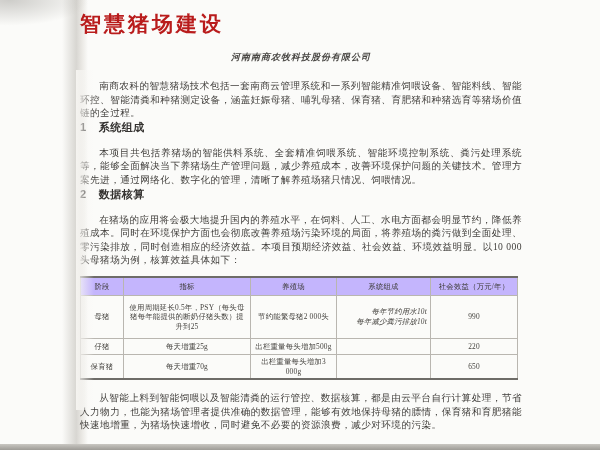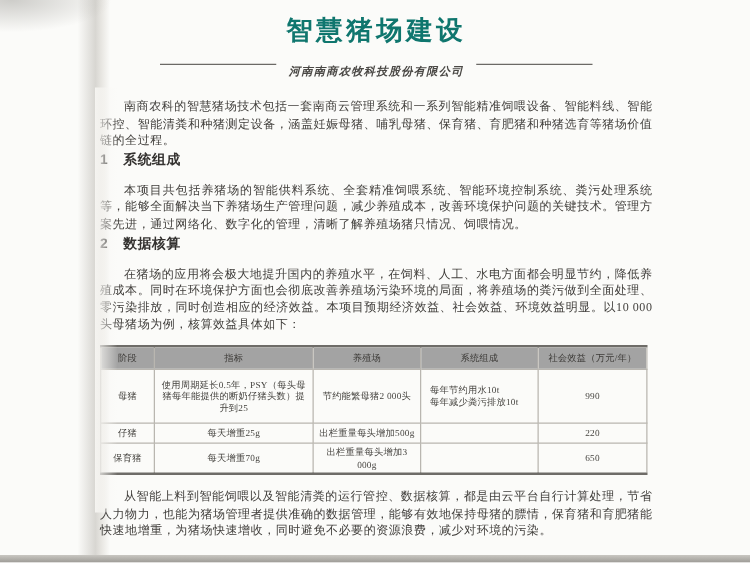--- a/index.html
+++ b/index.html
@@ -27,26 +27,27 @@
     position:absolute;left:80px;top:0;width:442px;height:440px;
     color:#3e3c3a;
   }
   
   .left-fade{
     position:absolute;left:-4px;top:70px;width:18px;height:340px;
     background:linear-gradient(to right,rgba(248,247,244,.9),rgba(248,247,244,0));
     pointer-events:none;z-index:5;
   }
   h1.title{
-    margin:10px 0 0 0;text-align:center;
-    font-size:21px;font-weight:bold;letter-spacing:3px;color:#0f766e;
+    margin:10px 0 0 0;text-align:left;
+    font-size:21px;font-weight:bold;letter-spacing:3px;color:#b91c1c;
   }
   .byline{
-    margin-top:13px;display:flex;
+    margin-top:13px;display:flex;align-items:center;
     padding:0 48px;
+    flex-direction:column;
   }
   .byline .rule{flex:1;height:1px;background:#6b6966;}
   .byline .byline-text{
     padding:0 10px;font-style:italic;font-weight:bold;
     font-size:9px;letter-spacing:1px;color:#4a4845;white-space:nowrap;
   }
   p.body-para{
     margin:0;font-size:9.6px;line-height:13.6px;letter-spacing:.45px;
     text-align:justify;text-indent:2em;color:#403e3b;
   }
@@ -61,25 +62,25 @@
   p.after-h{margin-top:11px;}
   table.benefits{
     margin-top:9px;border-collapse:collapse;width:437px;table-layout:fixed;
     font-size:7.4px;line-height:9.6px;color:#45433f;letter-spacing:.2px;
   }
   table.benefits th,table.benefits td{
     border:1px solid #b9b6b0;padding:2px 3px;text-align:center;vertical-align:middle;
     overflow:hidden;
   }
   table.benefits thead th{
-    background:#a3a3a3;font-weight:normal;height:13px;color:#3c3a37;
+    background:#c4b5fd;font-weight:normal;height:13px;color:#3c3a37;
   }
   table.benefits{border-top:2px solid #6e6c68;border-bottom:2px solid #6e6c68;}
   td.cell-ind{text-align:center;}
-  .env-line{white-space:nowrap;text-align:left;padding-left:4px;}
+  .env-line{white-space:nowrap;text-align:right;padding-left:4px;font-style:italic;}
   tr.r-tall td{height:38px;}
   tr.r-slim td{height:11px;}
   tr.r-mid td{height:26px;}
 </style>
 </head>
 <body>
 
 <div class="photo">
   <div class="spine-shadow"></div>
   <div class="corner-smudge"></div>

